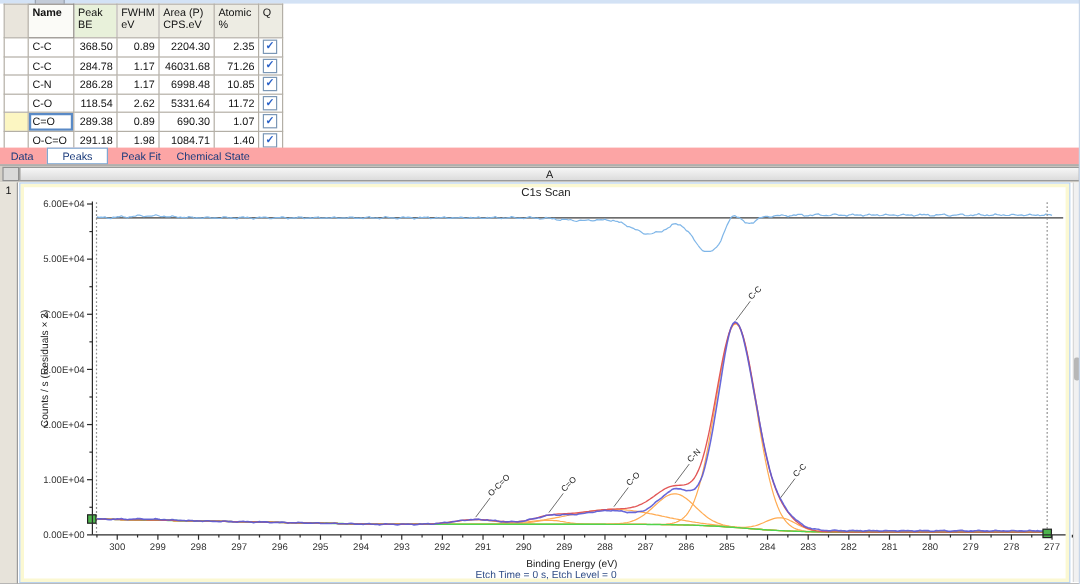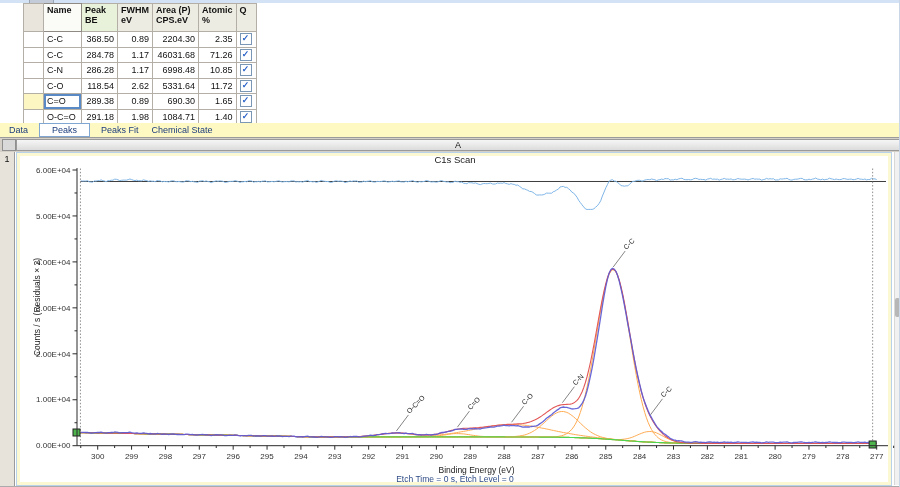--- a/index.html
+++ b/index.html
@@ -3,36 +3,36 @@
 <meta charset="utf-8">
 <style>
   html,body{margin:0;padding:0;}
   .screen{position:relative;width:900px;height:487px;overflow:hidden;background:#ffffff;
           font-family:"Liberation Sans",sans-serif;-webkit-font-smoothing:antialiased;}
   .top-strip{position:absolute;left:0;top:0;width:900px;height:3px;background:#d3e2f5;}
   .top-frag{position:absolute;left:29px;top:0;width:23px;height:3px;background:#c3cbd8;border-left:1px solid #9aa4b2;border-right:1px solid #9aa4b2;}
 
   
   table.peaks{position:absolute;left:3px;top:3px;border-collapse:collapse;table-layout:fixed;
-              font-size:9px;color:#111;margin-left:20px;}
+              font-size:9px;color:#111;}
   table.peaks td,table.peaks th{border:1px solid #b3afa6;padding:0 3px;overflow:hidden;white-space:nowrap;}
-  table.peaks th{height:26px;vertical-align:top;text-align:left;font-weight:bold;background:#edece3;padding-top:1px;}
+  table.peaks th{height:26px;vertical-align:top;text-align:left;font-weight:normal;background:#edece3;padding-top:1px;}
   table.peaks th.name-h{background:#fbfbf7;font-weight:bold;border:1px solid #8f8b84;}
   table.peaks th.green-h{background:#e8f1da;}
   table.peaks td{height:14.5px;background:#fff;}
   td.rowhdr{background:#e9e5dc;width:13px;}
   td.rowhdr.sel{background:#fcf6c2;}
   td.num{text-align:right;}
   td.name-cell{text-align:left;}
   td.name-cell.sel{box-shadow:inset 0 0 0 2px #5a8ac6;}
   .cb{display:inline-block;width:10px;height:10px;border:1px solid #7b97b6;background:#fff;
       font-size:9px;line-height:9px;color:#2a62c8;text-align:center;font-weight:bold;}
 
   
-  .tabbar{position:absolute;left:0;top:122.5px;width:900px;height:14.5px;background:#fef9c3;
+  .tabbar{position:absolute;left:0;top:122.5px;width:900px;height:14.5px;background:#fca5a5;
           display:flex;align-items:center;padding-left:7px;box-sizing:border-box;
           font-size:9px;color:#1c3c7c;gap:9px;}
   .tab{padding:0 2px;line-height:12px;cursor:default;}
   .tab.sel{background:#ffffff;border:1px solid #7fa7d1;padding:0 12px;}
 
   
   .grid-band{position:absolute;left:0;top:137px;width:900px;height:14.5px;background:#d4d0c8;border-top:1px solid #9b9b9b;box-sizing:border-box;}
   .corner-cell{position:absolute;left:2px;top:138.5px;width:14px;height:12.5px;background:#d9d9d9;border:1px solid #8f8f8f;box-sizing:border-box;}
   .col-head{position:absolute;left:16px;top:138.5px;width:884px;height:12.5px;box-sizing:border-box;
             background:linear-gradient(#f6f6f6,#dcdcdc);border:1px solid #9a9a9a;
@@ -116,39 +116,39 @@
           <td class="num">5331.64</td>
           <td class="num">11.72</td>
           <td><span class="cb">✓</span></td>
         </tr>
         <tr>
           <td class="rowhdr sel"></td>
           <td class="name-cell sel">C=O</td>
           <td class="num">289.38</td>
           <td class="num">0.89</td>
           <td class="num">690.30</td>
-          <td class="num">1.65</td>
+          <td class="num">1.07</td>
           <td><span class="cb">✓</span></td>
         </tr>
         <tr>
           <td class="rowhdr"></td>
           <td class="name-cell">O-C=O</td>
           <td class="num">291.18</td>
           <td class="num">1.98</td>
           <td class="num">1084.71</td>
           <td class="num">1.40</td>
           <td><span class="cb">✓</span></td>
         </tr>
       </tbody>
   </table>
 
   <div class="tabbar" id="tabbar">
       <div class="tab">Data</div>
       <div class="tab sel">Peaks</div>
-      <div class="tab">Peaks Fit</div>
+      <div class="tab">Peak Fit</div>
       <div class="tab">Chemical State</div>
     </div>
 
   <div class="grid-band"></div>
   <div class="corner-cell"></div>
   <div class="col-head">A</div>
   <div class="row-head">
     <span>1</span>
   </div>
 

